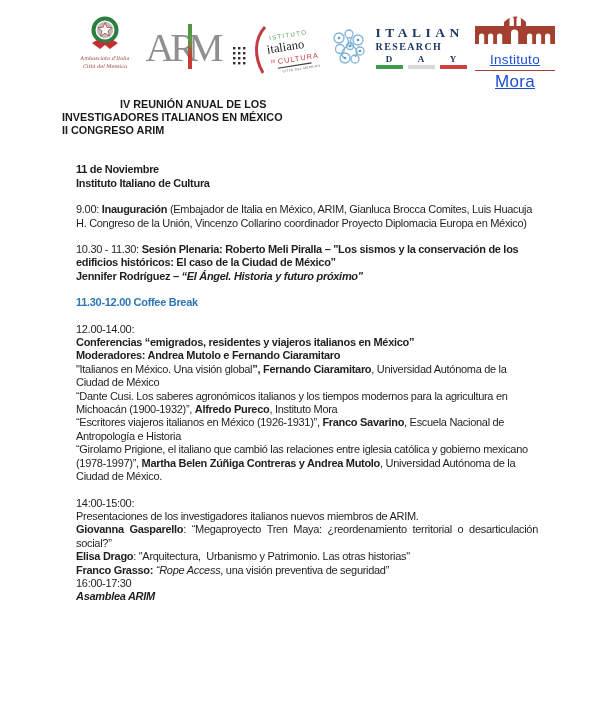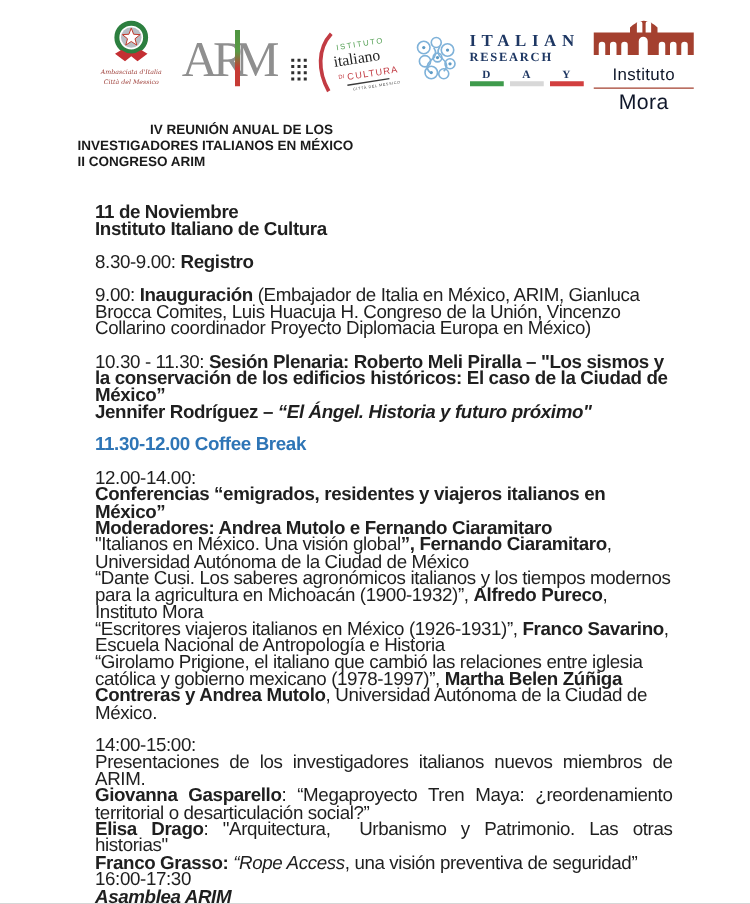--- a/index.html
+++ b/index.html
@@ -35,32 +35,32 @@
   
   .ird-logo { display:flex; gap:7px; margin-top:14px; align-items:center; }
   .ird-text { font-family:"Liberation Serif", serif; color:#1e3763; }
   .ird-line1 { font-size:13.5px; letter-spacing:4.5px; font-weight:600; }
   .ird-line2 { font-size:10px; letter-spacing:1.4px; font-weight:600; }
   .ird-day { display:flex; gap:5px; margin-top:2px; }
   .ird-day-seg { width:27px; text-align:center; font-size:9px; font-weight:700; color:#1e3763; }
   .ird-bar { height:3.5px; margin-top:1px; }
 
   
-  .mora-logo { color:#0f172a; margin-top:0; }
+  .mora-logo { color:#1d4ed8; margin-top:0;text-decoration:underline; }
   .mora-line1 { font-size:13.5px; margin-top:4px; letter-spacing:0.3px; }
   .mora-divider { width:80px; border-top:1.5px solid #a4402f; margin:3px 0 1px; }
   .mora-line2 { font-size:17px; letter-spacing:0.3px; }
 
   
   .title { font-weight:700; font-size:10.8px; line-height:12.8px; color:#1a1a1a; }
   .title .t1 { padding-left:44px; }
   .title .t2, .title .t3 { text-align:left; position:relative; left:-14px; }
 
   
-  .schedule { margin-top:27px; font-size:15px; line-height:13.4px; letter-spacing:-0.3px; }
+  .schedule { margin-top:27px; font-size:11px; line-height:13.4px; letter-spacing:-0.3px; }
   .para { margin:0 0 13px 0; }
   .para.justify { text-align:justify; }
 </style>
 </head>
 <body>
 
 <div class="page">
 
   <header class="logos">
 
@@ -179,21 +179,20 @@
   </header>
 
   <div class="title">
     <div class="t1">IV REUNIÓN ANUAL DE LOS</div>
     <div class="t2">INVESTIGADORES ITALIANOS EN MÉXICO</div>
     <div class="t3">II CONGRESO ARIM</div>
   </div>
 
   <main class="schedule">
       <div class="para"><span style="font-weight: 700;">11 de Noviembre</span><br><span style="font-weight: 700;">Instituto Italiano de Cultura</span></div>
-      <div class="para"><span>8.30-9.00: </span><span style="font-weight: 700;">Registro</span></div>
       <div class="para"><span>9.00: </span><span style="font-weight: 700;">Inauguración</span><span> (Embajador de Italia en México, ARIM, Gianluca Brocca Comites, Luis Huacuja H. Congreso de la Unión, Vincenzo Collarino coordinador Proyecto Diplomacia Europa en México)</span></div>
       <div class="para"><span>10.30 - 11.30: </span><span style="font-weight: 700;">Sesión Plenaria: Roberto Meli Piralla – "Los sismos y la conservación de los edificios históricos: El caso de la Ciudad de México”</span><br><span style="font-weight: 700;">Jennifer Rodríguez – </span><span style="font-weight: 700; font-style: italic;">“El Ángel. Historia y futuro próximo"</span></div>
       <div class="para"><span style="font-weight: 700; color: rgb(46, 117, 182);">11.30-12.00 Coffee Break</span></div>
       <div class="para"><span>12.00-14.00:</span><br><span style="font-weight: 700;">Conferencias “emigrados, residentes y viajeros italianos en México”</span><br><span style="font-weight: 700;">Moderadores: Andrea Mutolo e Fernando Ciaramitaro</span><br><span>"Italianos en México. Una visión global</span><span style="font-weight: 700;">”, Fernando Ciaramitaro</span><span>, Universidad Autónoma de la Ciudad de México</span><br><span>“Dante Cusi. Los saberes agronómicos italianos y los tiempos modernos para la agricultura en Michoacán (1900-1932)”, </span><span style="font-weight: 700;">Alfredo Pureco</span><span>, Instituto Mora</span><br><span>“Escritores viajeros italianos en México (1926-1931)”, </span><span style="font-weight: 700;">Franco Savarino</span><span>, Escuela Nacional de Antropología e Historia</span><br><span>“Girolamo Prigione, el italiano que cambió las relaciones entre iglesia católica y gobierno mexicano (1978-1997)”, </span><span style="font-weight: 700;">Martha Belen Zúñiga Contreras y Andrea Mutolo</span><span>, Universidad Autónoma de la Ciudad de México.</span></div>
       <div class="para justify"><span>14:00-15:00:</span><br><span>Presentaciones de los investigadores italianos nuevos miembros de ARIM.</span><br><span style="font-weight: 700;">Giovanna Gasparello</span><span>: “Megaproyecto Tren Maya: ¿reordenamiento territorial o desarticulación social?”</span><br><span style="font-weight: 700;">Elisa Drago</span><span>: "Arquitectura, &nbsp;Urbanismo y Patrimonio. Las otras historias"</span><br><span style="font-weight: 700;">Franco Grasso:</span><span style="font-style: italic;"> “Rope Access</span><span>, una visión preventiva de seguridad”</span><br><span>16:00-17:30</span><br><span style="font-weight: 700; font-style: italic;">Asamblea ARIM</span></div>
     </main>
 
 </div>
 
 </body></html>

